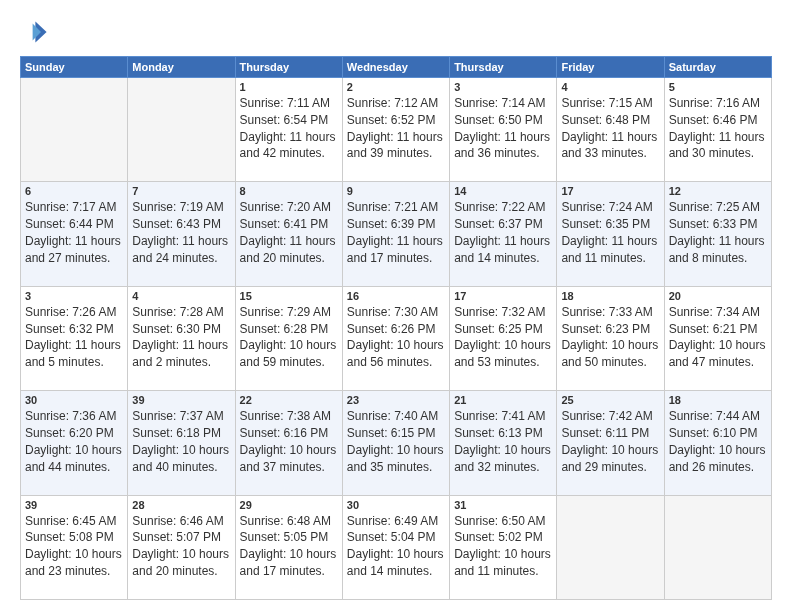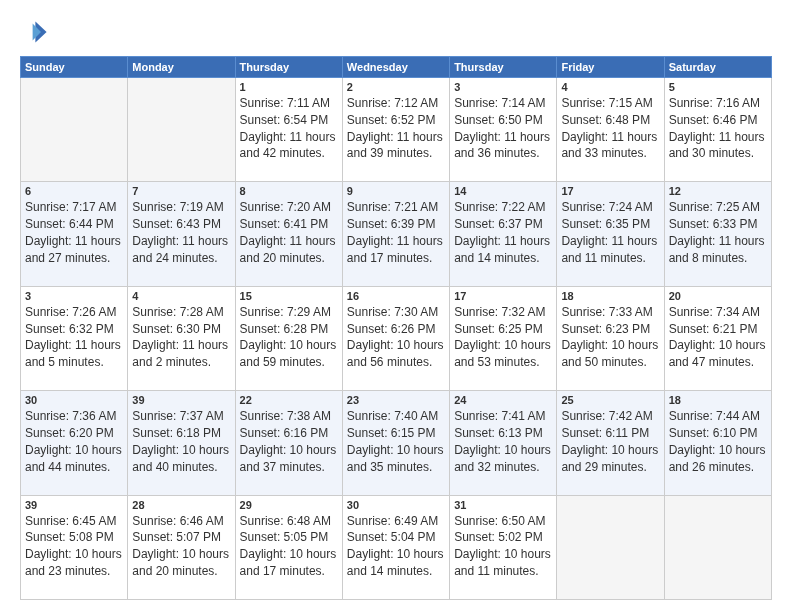--- a/index.html
+++ b/index.html
@@ -236,21 +236,21 @@
       </td>
           <td>
         <span class="day-num">22</span>
         <span class="day-info">Sunrise: 7:38 AM<br>Sunset: 6:16 PM<br>Daylight: 10 hours and 37 minutes.</span>
       </td>
           <td>
         <span class="day-num">23</span>
         <span class="day-info">Sunrise: 7:40 AM<br>Sunset: 6:15 PM<br>Daylight: 10 hours and 35 minutes.</span>
       </td>
           <td>
-        <span class="day-num">24</span>
+        <span class="day-num">21</span>
         <span class="day-info">Sunrise: 7:41 AM<br>Sunset: 6:13 PM<br>Daylight: 10 hours and 32 minutes.</span>
       </td>
           <td>
         <span class="day-num">25</span>
         <span class="day-info">Sunrise: 7:42 AM<br>Sunset: 6:11 PM<br>Daylight: 10 hours and 29 minutes.</span>
       </td>
           <td>
         <span class="day-num">18</span>
         <span class="day-info">Sunrise: 7:44 AM<br>Sunset: 6:10 PM<br>Daylight: 10 hours and 26 minutes.</span>
       </td>

